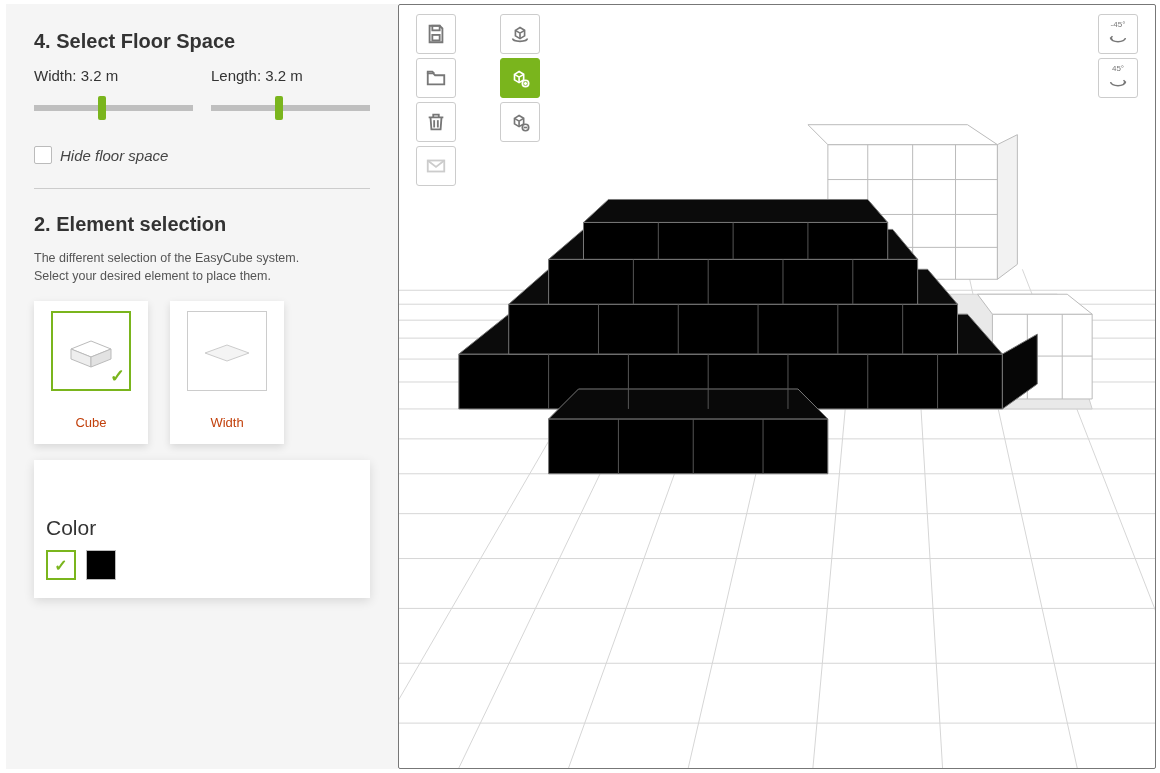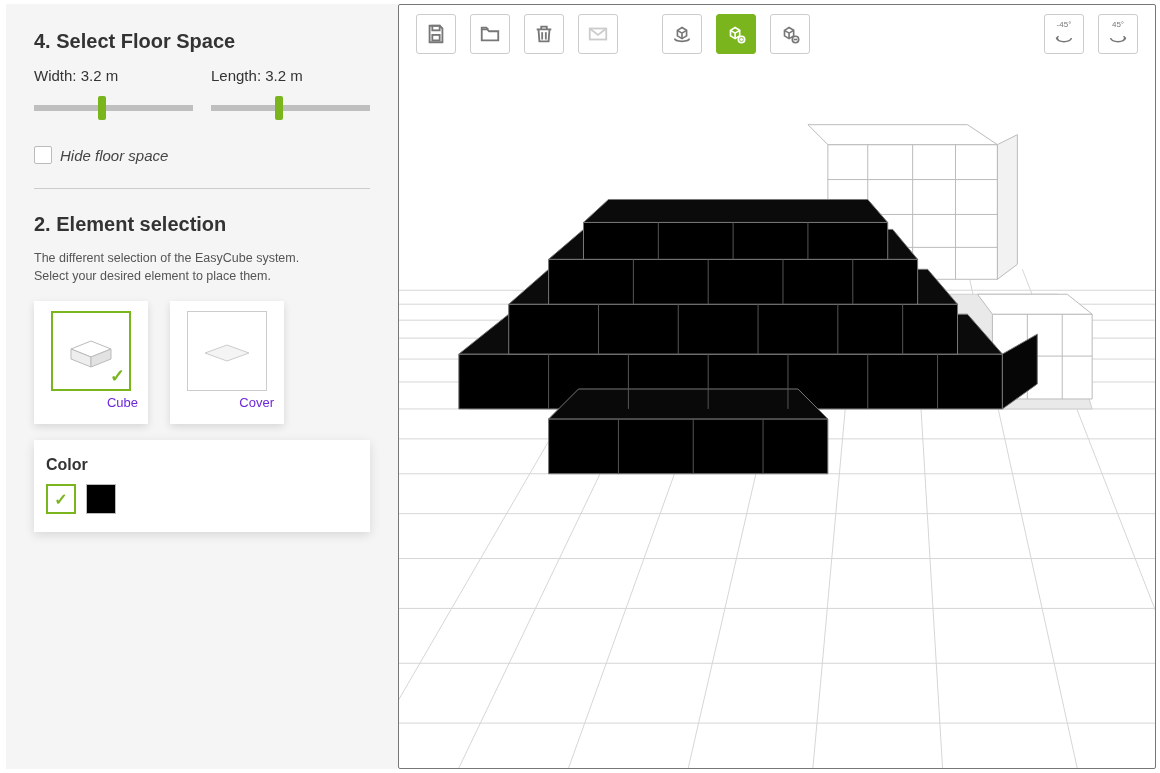--- a/index.html
+++ b/index.html
@@ -113,35 +113,35 @@
 .elem-thumb.selected { border: 2px solid #7ab51d; }
 .elem-thumb .check {
   position: absolute;
   bottom: 2px; right: 4px;
   color: #7ab51d;
   font-size: 18px;
   font-weight: bold;
 }
 .elem-name {
   font-size: 13px;
-  color: #6d28d9;
-  margin-top: 4px;
-  text-align: right;
+  color: #c2410c;
+  margin-top: 24px;
 }
 .color-panel {
   margin-top: 16px;
   background: #fff;
   padding: 16px 12px 18px 12px;
   box-shadow: 0 3px 10px rgba(0,0,0,0.12);
 }
 .color-title {
-  font-size: 16px;
-  font-weight: 700;
+  font-size: 21px;
+  font-weight: 400;
   color: #333;
   margin-bottom: 10px;
+  margin-top: 40px;
 }
 .swatches { display: flex; gap: 10px; }
 .swatch {
   width: 30px; height: 30px;
   border: 1px solid #bbb;
   position: relative;
   cursor: pointer;
 }
 .swatch.selected { border: 2px solid #7ab51d; }
 .swatch .check {
@@ -173,22 +173,23 @@
 }
 .toolbar-row {
   position: absolute;
   top: 10px;
   left: 18px;
   right: 18px;
   display: flex;
 }
 .tb-group {
   display: flex;
-  gap: 14px;
+  gap: 4px;
   margin-right: 44px;
+  flex-direction: column;
 }
 .tb-group.last { margin-right: 0; margin-left: auto; }
 .tb-btn {
   width: 40px;
   height: 40px;
   border: 1px solid #ccc;
   background: #fff;
   border-radius: 3px;
   display: flex;
   align-items: center;
@@ -260,21 +261,21 @@
           <span class="check">✓</span>
         </div>
         <div class="elem-name">Cube</div>
       </div>
       <div class="elem-card">
         <div class="elem-thumb">
           <svg viewBox="0 0 60 40" width="60" height="40">
             <polygon points="8,22 30,14 52,22 30,30" fill="#f4f4f4" stroke="#ccc"></polygon>
           </svg>
         </div>
-        <div class="elem-name">Cover</div>
+        <div class="elem-name">Width</div>
       </div>
     </div>
 
     <div class="color-panel">
       <div class="color-title">Color</div>
       <div class="swatches">
         <div class="swatch white selected">
           <span class="check">✓</span>
         </div>
         <div class="swatch black"></div>

